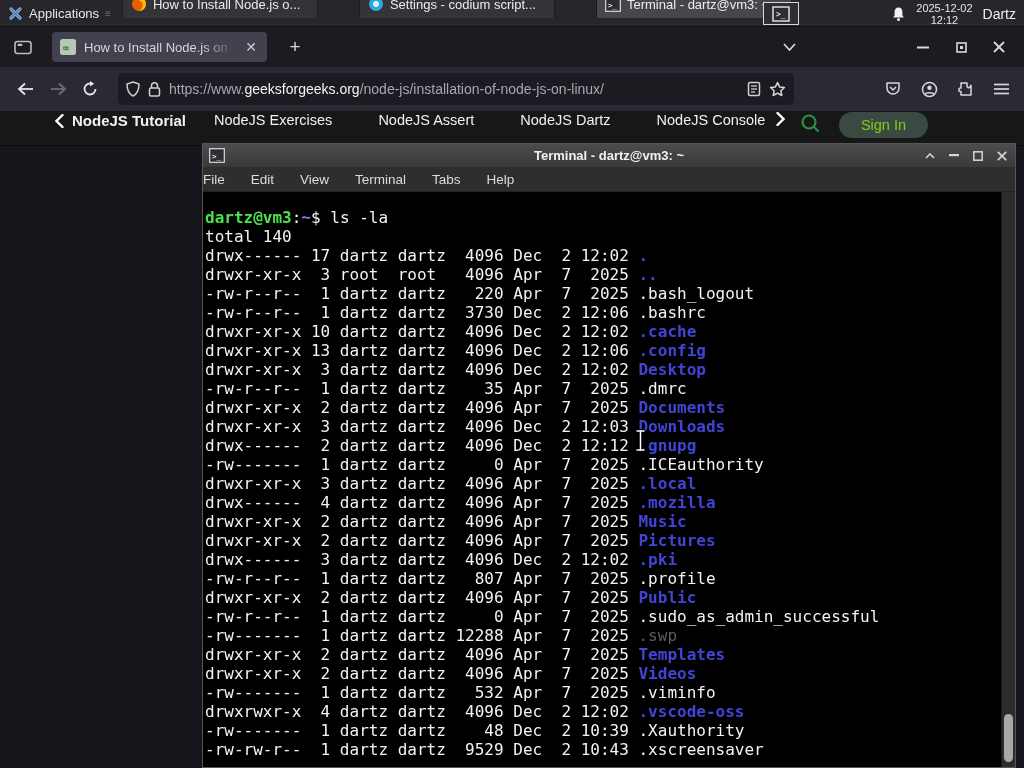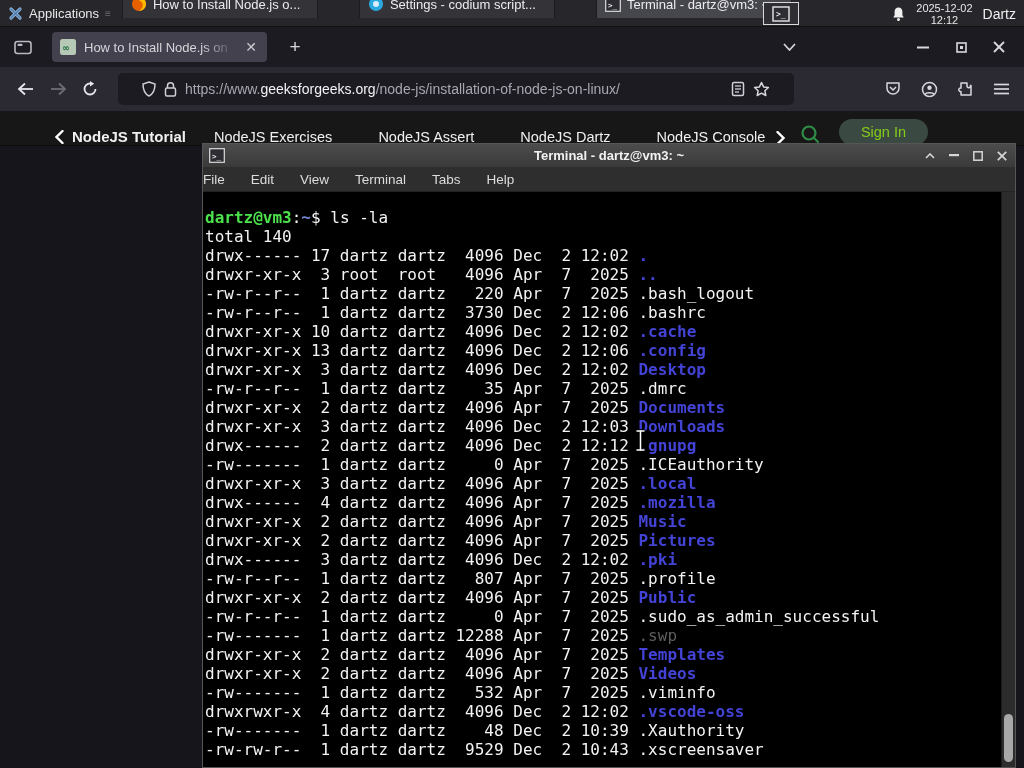--- a/index.html
+++ b/index.html
@@ -34,32 +34,32 @@
     -webkit-mask-image:linear-gradient(to right,#000 78%,transparent); mask-image:linear-gradient(to right,#000 78%,transparent); }
   .tab-close { color:#c9c9d0; font-size:14px; padding:0 2px; }
   .newtab { color:#d5d5dc; font-size:19px; margin-left:14px; width:28px; text-align:center; }
   .tab-winctl { position:absolute; right:0; top:27px; height:40px; display:flex; align-items:center; gap:8px; padding-right:10px; }
   .tab-winctl .wc { width:30px; height:26px; display:flex; align-items:center; justify-content:center; color:#d8d8de; }
 
   .toolbar { position:absolute; left:0; top:67px; width:1024px; height:45px;
     background:#2b2a33; display:flex; align-items:center; border-bottom:1px solid #17161c; }
   .navbtn { width:32px; height:32px; display:flex; align-items:center; justify-content:center; color:#e2e2e8; font-size:18px; }
   .urlbar { height:32px; width:676px; margin-left:12px; background:#1c1b22; border-radius:5px;
-    display:flex; align-items:center; padding:0 24px; gap:8px; }
+    display:flex; align-items:center; padding:0 8px; gap:8px; }
   .url-text { flex:1; font-size:14px; color:#a7a7b2; white-space:nowrap; overflow:hidden; }
   .url-text .domain { color:#f3f3f6; }
   .tb-right { margin-left:auto; display:flex; align-items:center; gap:6px; padding-right:8px; }
   .tb-icon { width:30px; height:30px; display:flex; align-items:center; justify-content:center; color:#d7d7de; }
 
   
   .sitenav { position:absolute; left:0; top:112px; width:1024px; height:34px;
-    background:#171717; display:flex; align-items:flex-end; color:#f0f0f0; font-size:14.5px;
+    background:#171717; display:flex; align-items:flex-start; color:#f0f0f0; font-size:14.5px;
     border-bottom:1px solid #0c0c0c; }
   .sn-back { display:flex; align-items:center; gap:8px; margin-left:55px; font-weight:bold; font-size:15px; }
-  .sn-items { display:flex; align-items:center; margin-left:28px; gap:46px; white-space:nowrap; overflow:hidden; width:600px;text-decoration:underline; }
+  .sn-items { display:flex; align-items:center; margin-left:28px; gap:46px; white-space:nowrap; overflow:hidden; width:600px; }
   .sn-chev-r { margin-left:-38px; font-weight:bold; }
   .sn-search { margin-left:14px; }
   .sn-signin { margin-left:18px; background:#3a4a43; border-radius:15px; padding:5px 22px; font-size:14.5px; color:#84cc16; }
 
   .pagebg { position:absolute; left:0; top:146px; width:1024px; height:622px; background:#15151b; }
 
   
   .termwin { position:absolute; left:202px; top:143px; width:814px; height:625px;
     border:1px solid #565656; background:#000; z-index:40; display:flex; flex-direction:column; }
   .term-titlebar { height:23px; background:linear-gradient(#4c4c4c,#3a3a3a);

